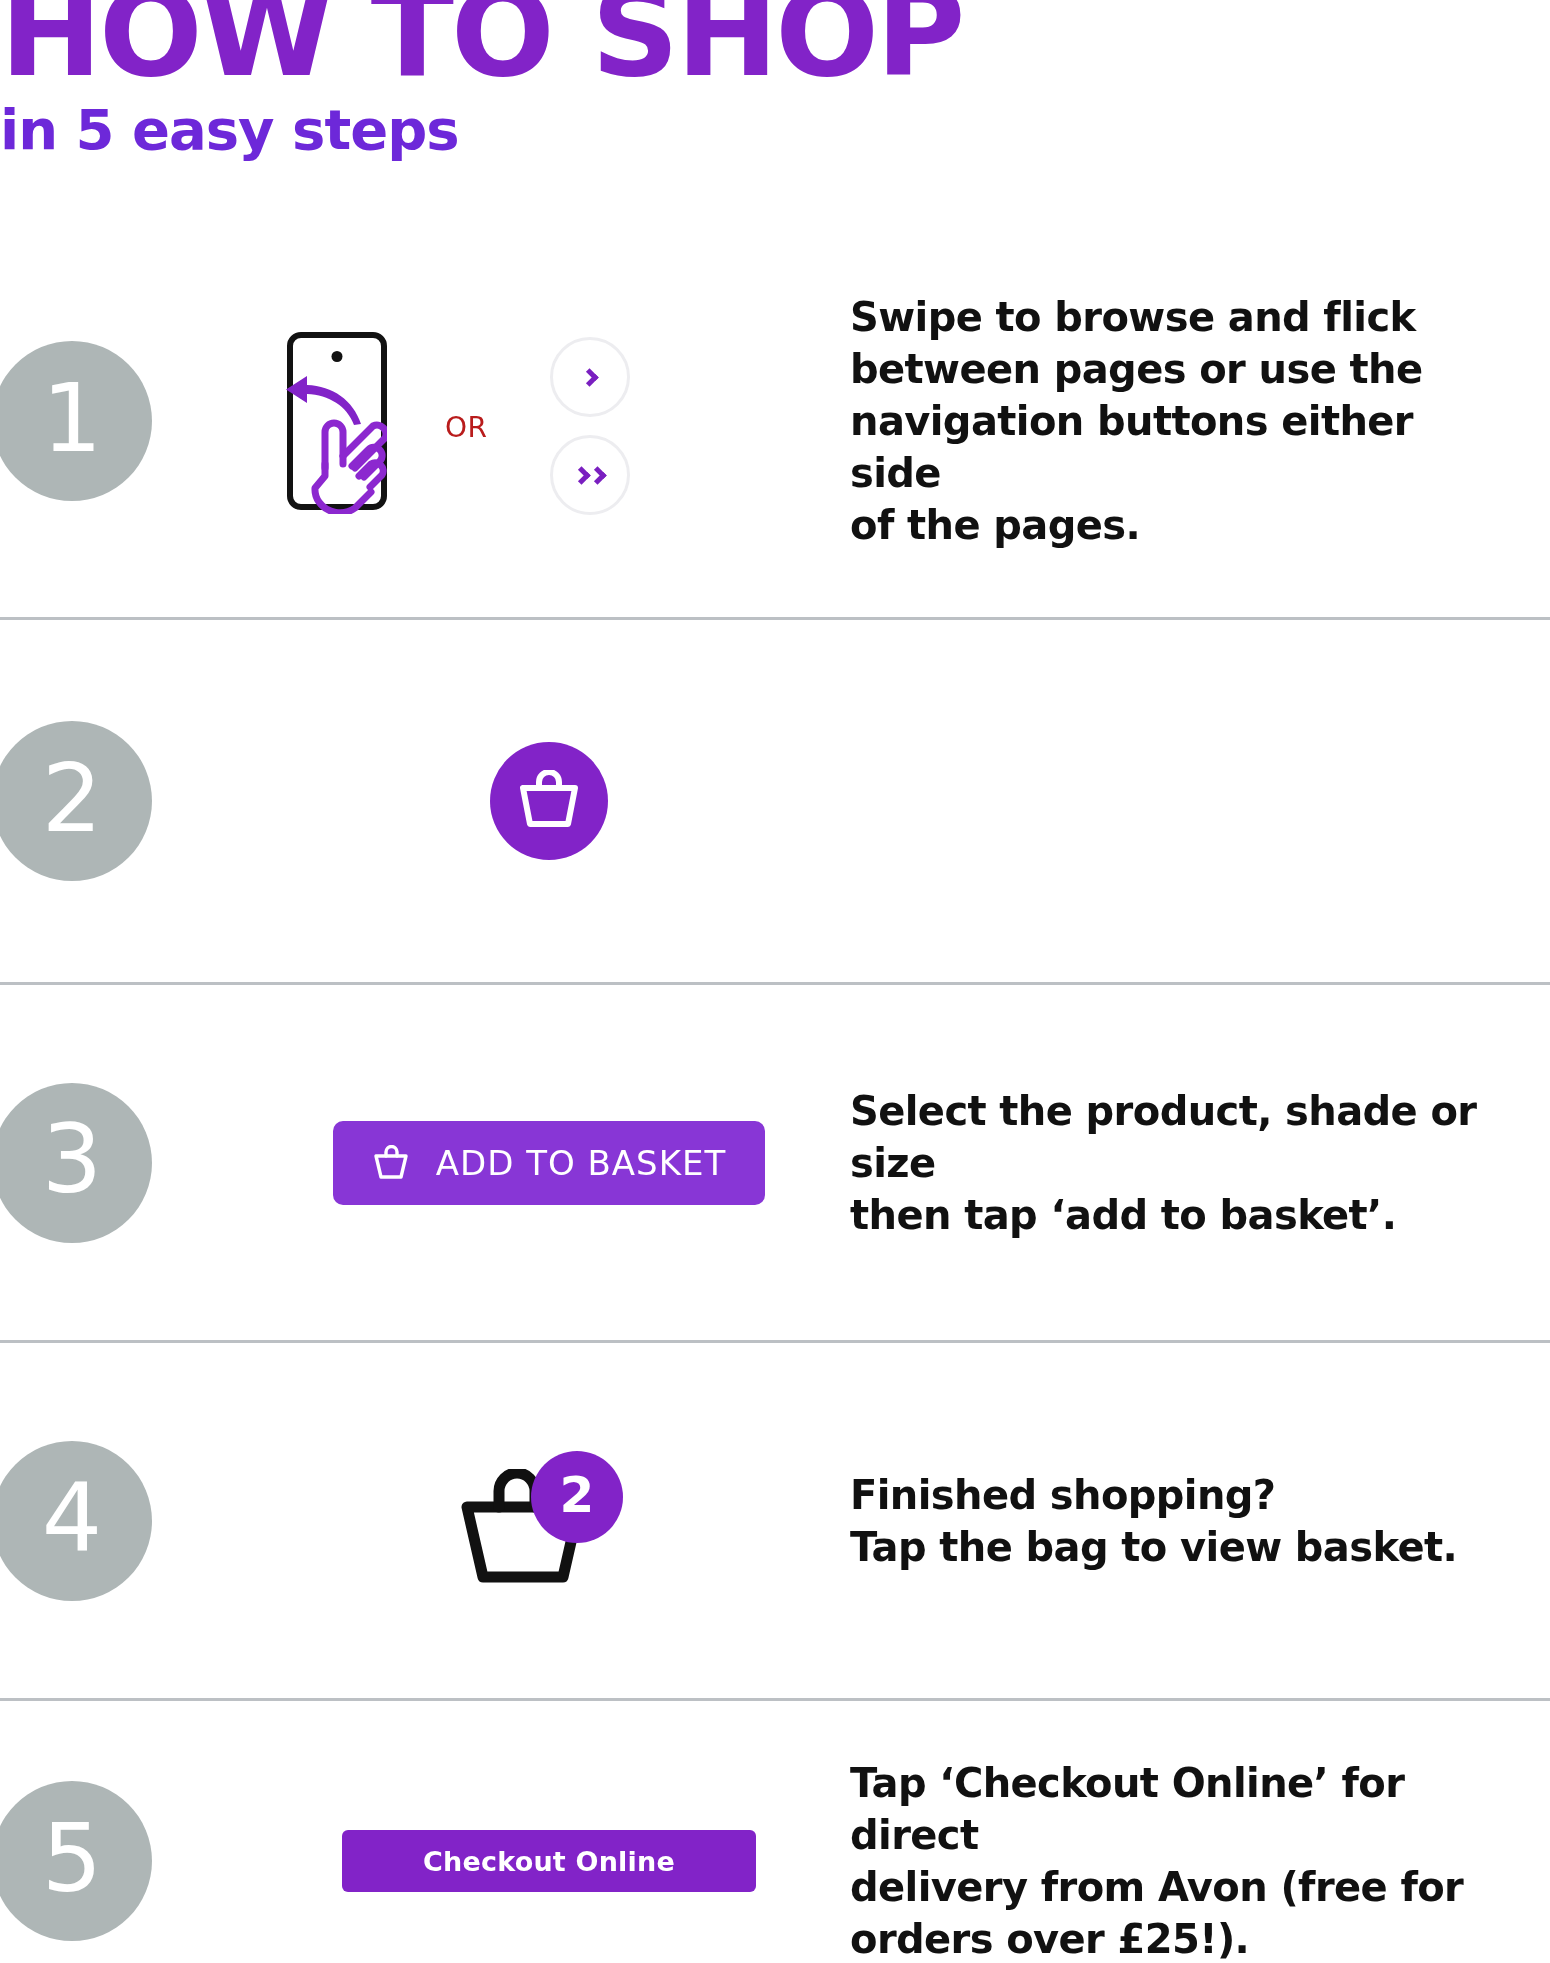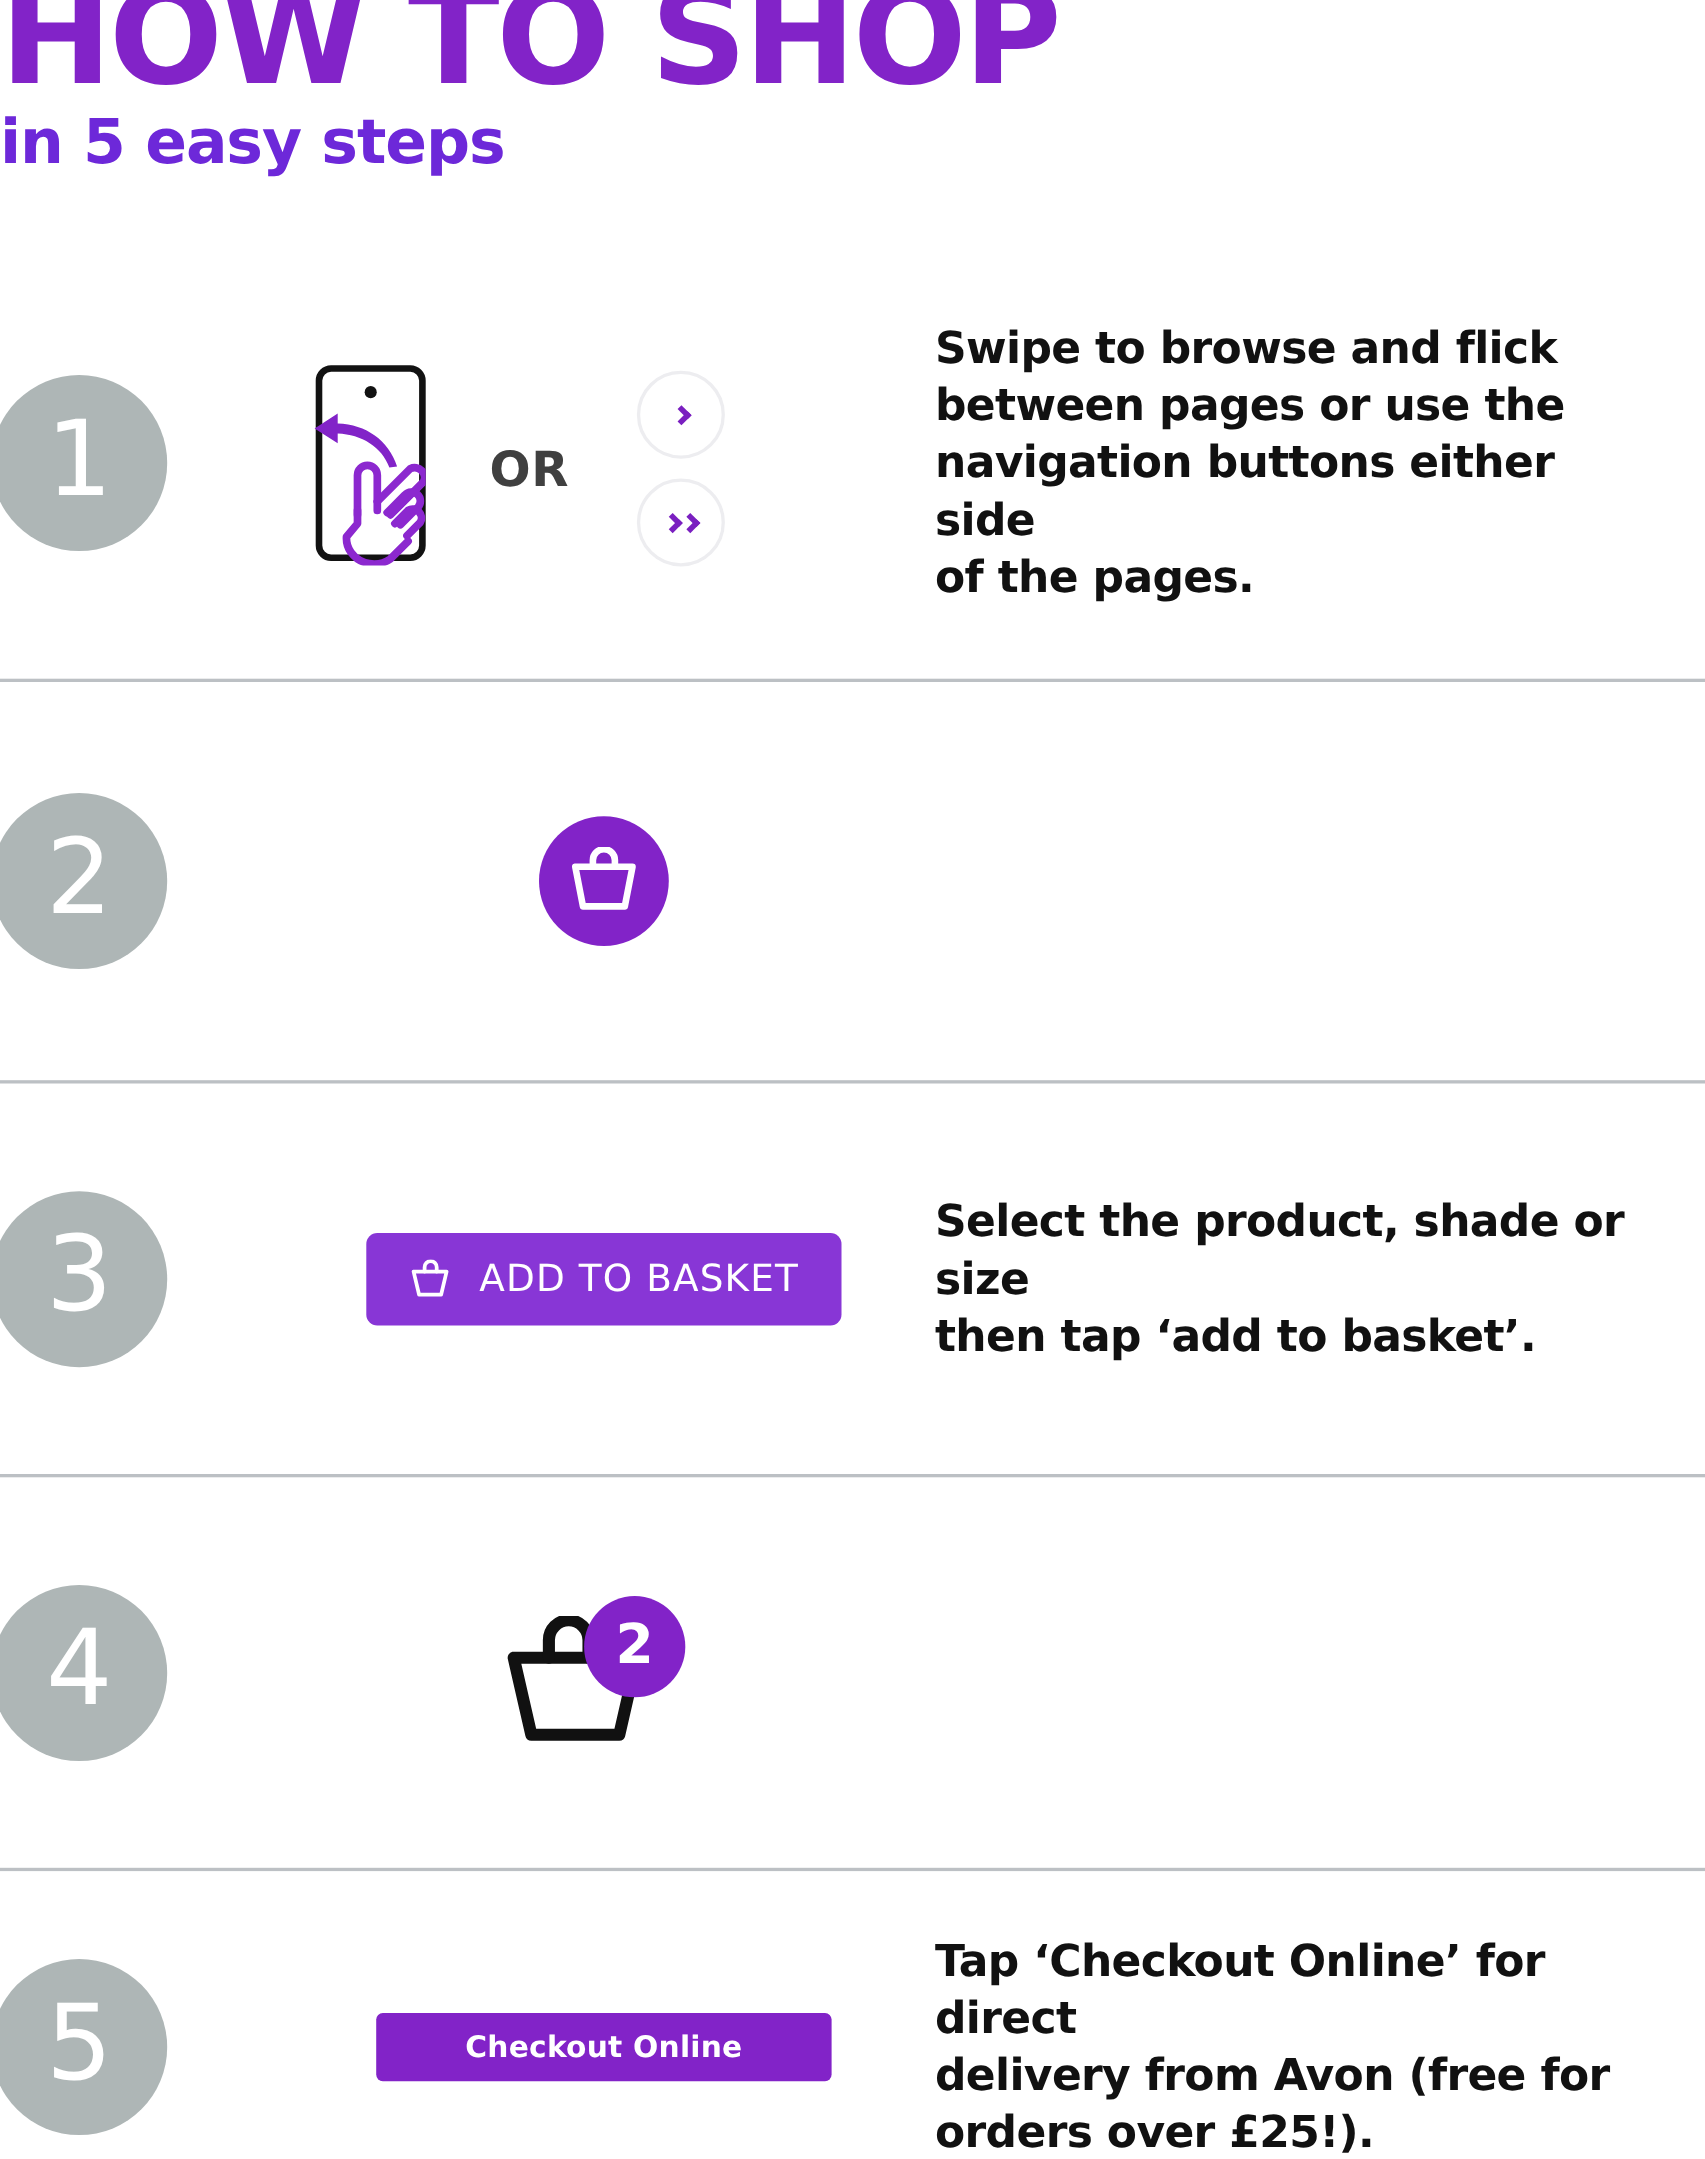--- a/index.html
+++ b/index.html
@@ -165,23 +165,23 @@
   .hand-icon {
     position: absolute;
     left: 26px;
     top: 118px;
     width: 92px;
     height: 110px;
     z-index: 4;
   }
   .or-label {
     font-family: "DejaVu Sans", sans-serif;
-    font-weight: 700;
-    font-size: 44px;
-    color: #404040;
+    font-weight: 400;
+    font-size: 28px;
+    color: #b91c1c;
     letter-spacing: 0.5px;
     margin-left: 58px;
     margin-top: 12px;
   }
   .nav-btns {
     margin-left: 62px;
     display: flex;
     flex-direction: column;
     gap: 18px;
     margin-top: 10px;
@@ -420,20 +420,24 @@
           <svg class="s4-basket" viewBox="0 0 130 116">
             <path d="M8 38 L120 38 L104 108 L24 108 Z" fill="none" stroke="#111111" stroke-width="11" stroke-linejoin="round"></path>
             <path d="M40 38 L40 22 A18 18 0 0 1 76 22 L76 38" fill="none" stroke="#111111" stroke-width="11" stroke-linecap="round" stroke-linejoin="round"></path>
           </svg>
           <div class="s4-badge">
             <span>2</span>
           </div>
         </div>
       </div>
 
+      <div class="txt-col">
+        <div class="step-text">Finished shopping?
+Tap the bag to view basket.</div>
+      </div>
     </div>
 
     <div class="divider"></div>
 
     <div class="step step-5">
       <div class="num-col">
         <div class="num-circle">
           <span>5</span>
         </div>
       </div>

